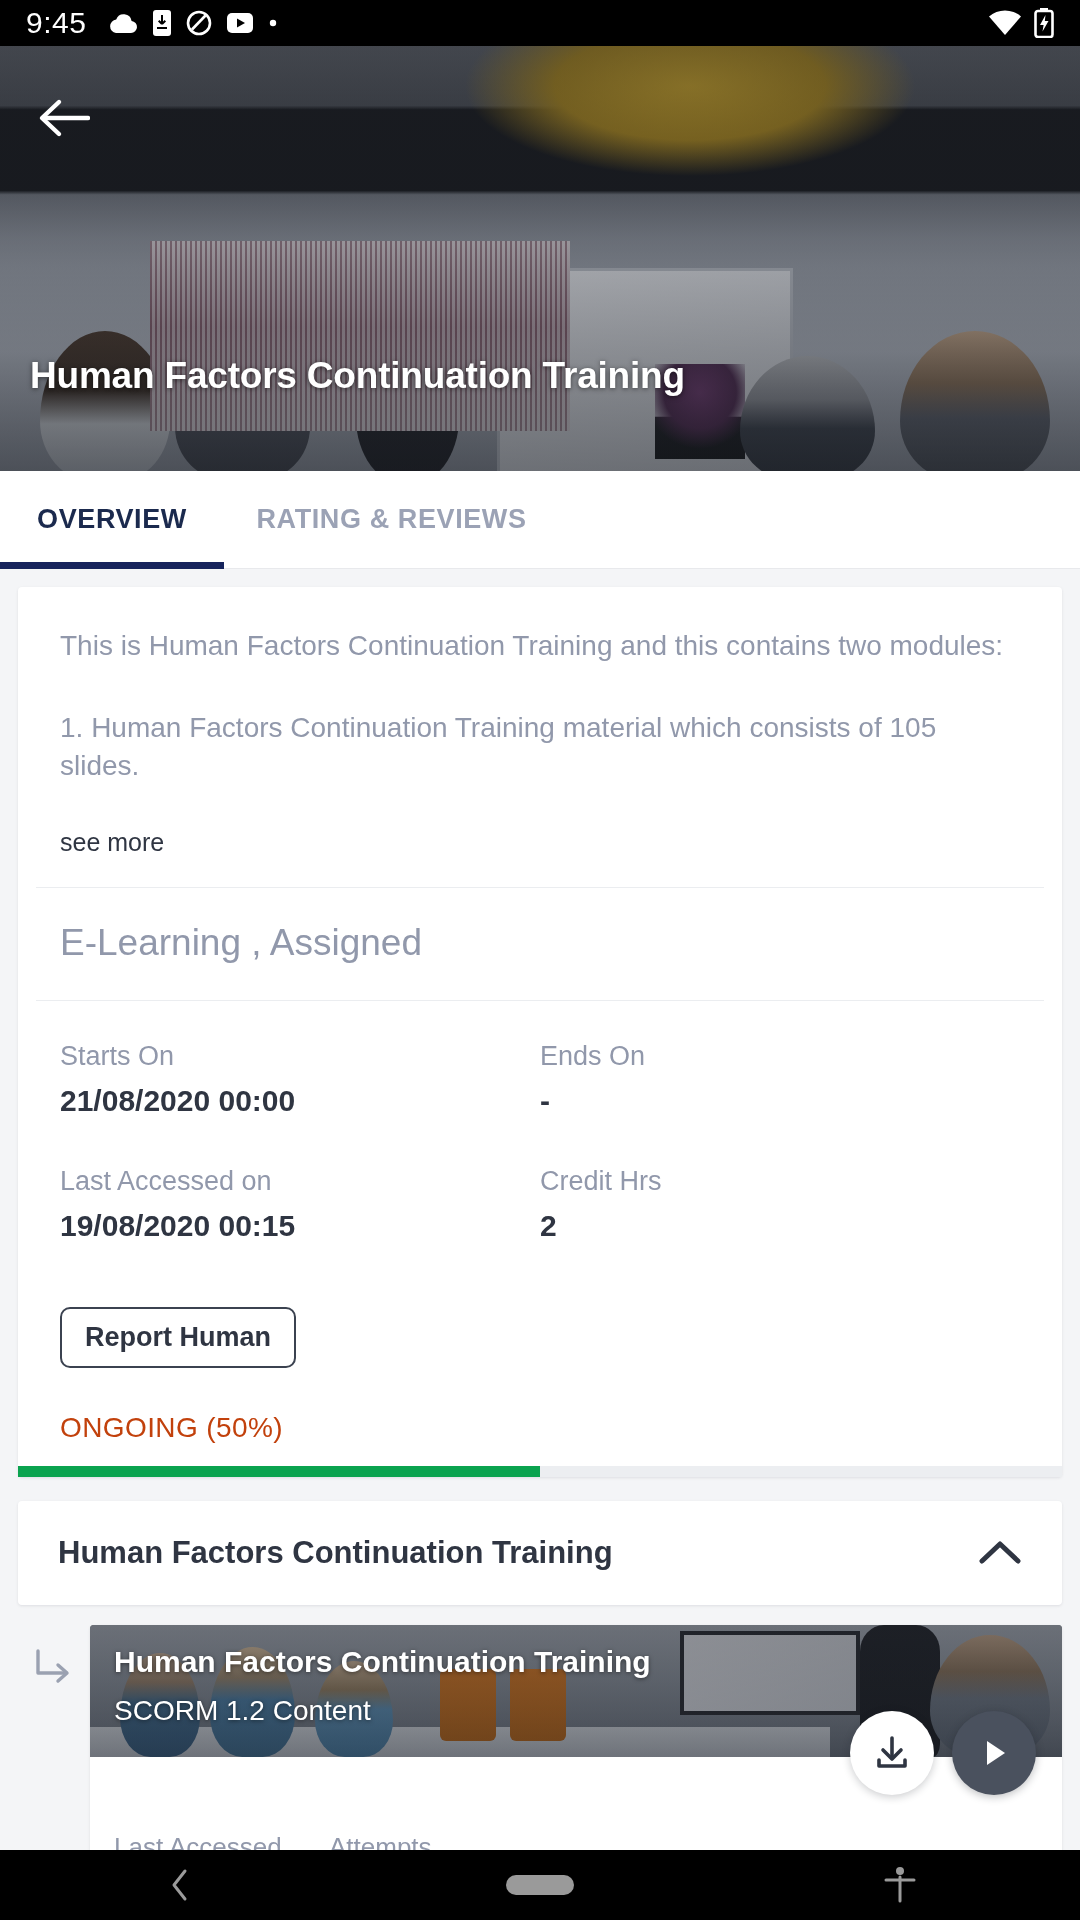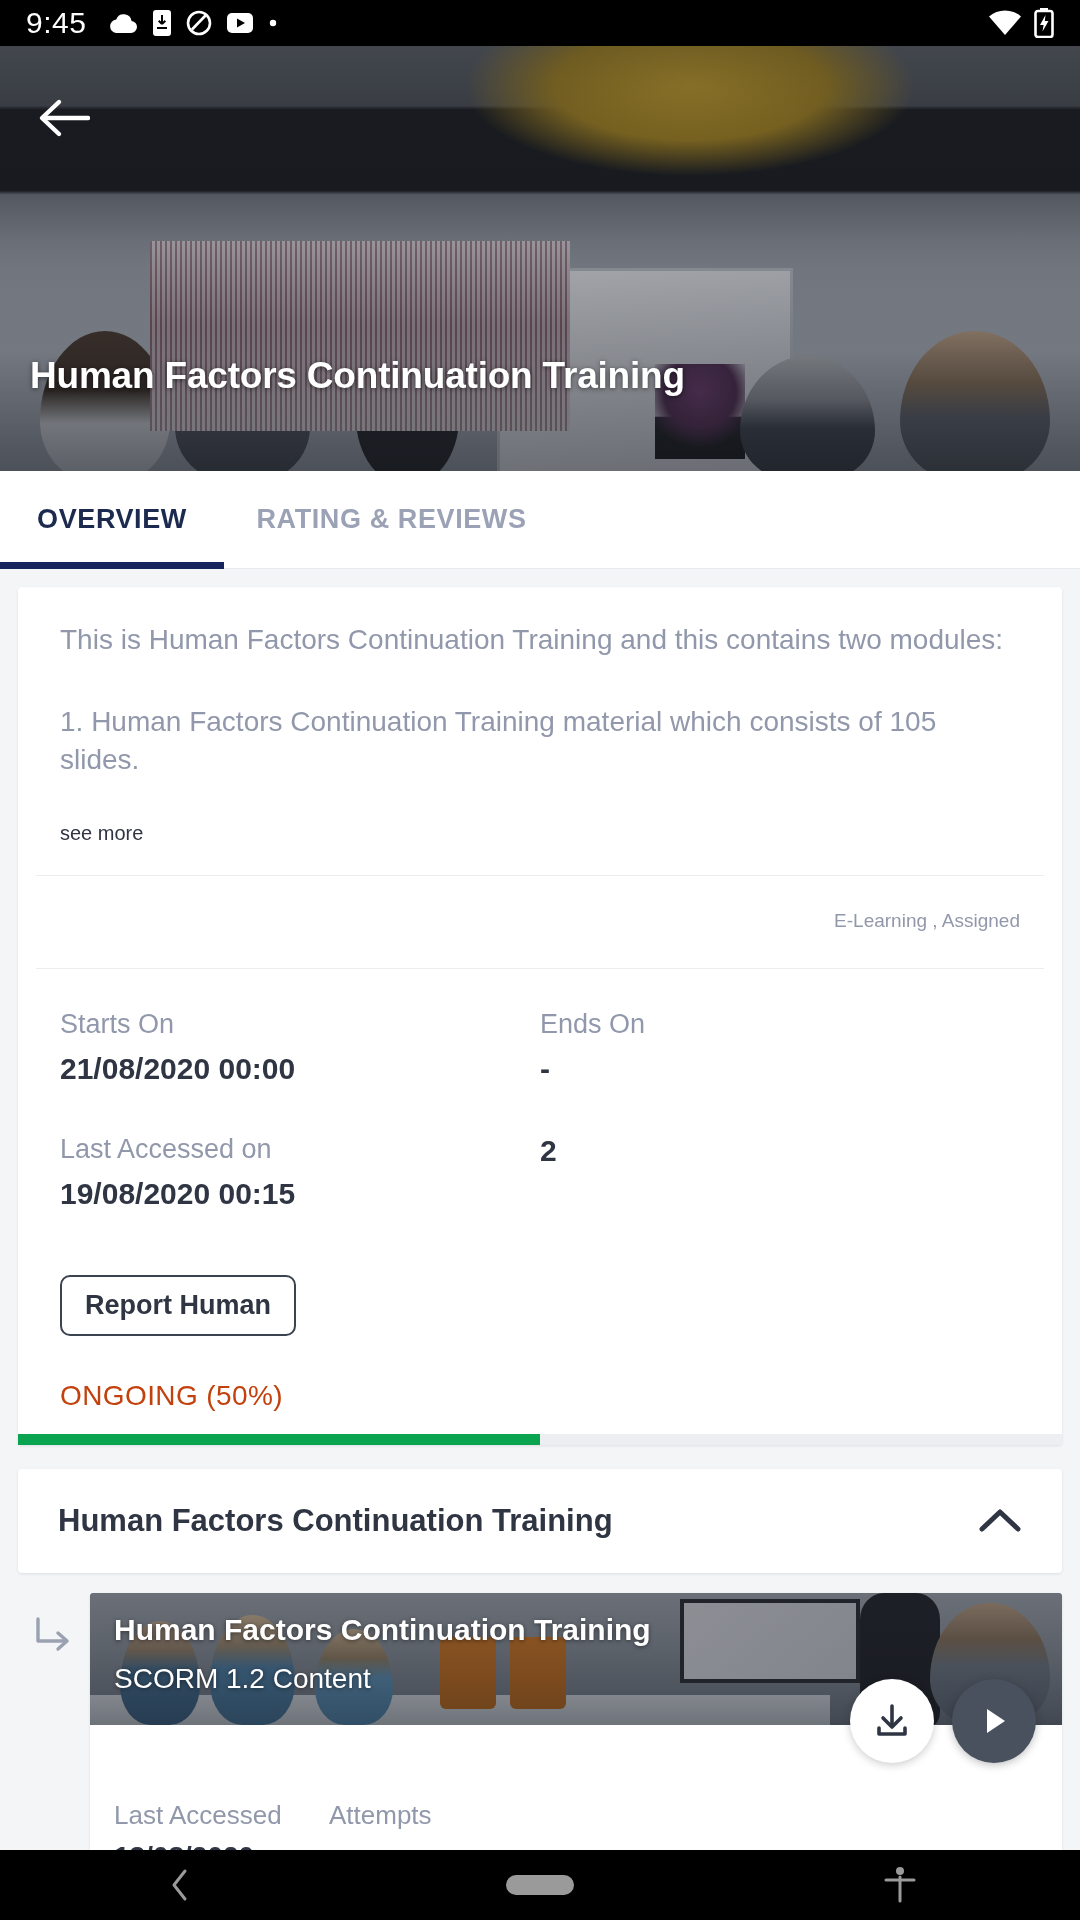--- a/index.html
+++ b/index.html
@@ -166,31 +166,32 @@
     margin: 18px 18px 0 18px;
     width: 1044px;
   }
 
   .desc-block { padding: 34px 42px 30px 42px; }
   .desc-line {
     font-size: 28px;
     color: #9198ab;
     line-height: 1.35;
     margin-bottom: 44px;
+    margin-top: 6px;
   }
   .see-more {
-    font-size: 20px;
+    font-size: 25px;
     color: #2f3542;
     cursor: pointer;
   }
 
   .divider { height: 1px; background: #ebedf0; margin: 0 18px; }
 
   .type-block { padding: 34px 42px 36px 42px; }
-  .type-text { font-size: 19px; color: #9198ab; text-align: right; }
+  .type-text { font-size: 37px; color: #9198ab; }
 
   .meta-block { padding: 40px 42px 16px 42px; }
   .meta-row { display: flex; margin-bottom: 48px; }
   .meta-cell { width: 50%; }
   .meta-label {
     font-size: 27px;
     color: #9198ab;
     margin-bottom: 12px;
   }
   .meta-value {
@@ -448,20 +449,21 @@
           <div class="meta-label">Ends On</div>
           <div class="meta-value">-</div>
         </div>
       </div>
       <div class="meta-row">
         <div class="meta-cell">
           <div class="meta-label">Last Accessed on</div>
           <div class="meta-value">19/08/2020 00:15</div>
         </div>
         <div class="meta-cell">
+          <div class="meta-label">Credit Hrs</div>
           <div class="meta-value">2</div>
         </div>
       </div>
     </div>
 
     <div class="report-btn">Report Human</div>
 
     <div class="progress-block">
       <div class="progress-label">ONGOING (50%)</div>
       <div class="progress-track">

